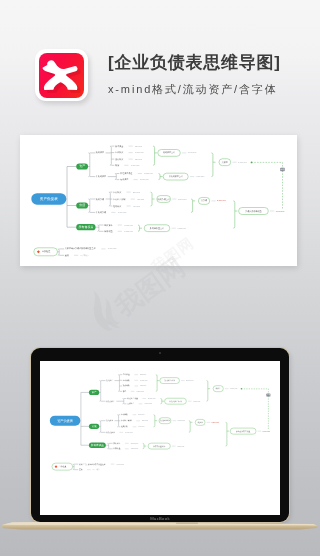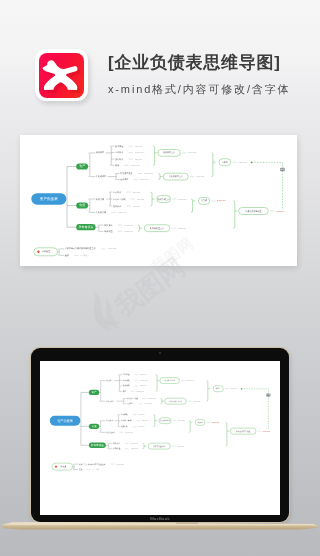--- a/index.html
+++ b/index.html
@@ -55,21 +55,21 @@
           <path d="M 8.2 12.0 a 4.1 4.1 0 0 1 7.6 -2.6 q 1.9 3.4 4.9 5.5 q 2.4 1.7 5.5 0.8 l 9.1 -2.5 a 2.6 2.6 0 0 1 1.4 5.0 l -7.6 2.2 q -3.5 1.0 -1.0 2.9 q 4.6 3.2 7.8 6.8 q 2.9 3.3 2.3 5.8 l -0.3 1.1 -9.1 -0.3 q -0.3 -2.4 -2.3 -4.2 q -1.7 -1.6 -3.7 -2.8 q -1.2 -0.8 -2.4 0 q -2.0 1.2 -3.7 2.8 q -2.0 1.8 -2.3 4.2 l -9.1 0.3 -0.3 -1.1 q -0.6 -2.5 2.3 -5.8 q 3.2 -3.6 7.8 -6.8 q 2.5 -1.9 -1.0 -2.9 l -5.8 -1.6 q -4.6 -1.4 -4.8 -4.1 z"></path>
         </g>
         <g fill="#fff">
           <path d="M 8.2 12.0 a 4.1 4.1 0 0 1 7.6 -2.6 q 1.9 3.4 4.9 5.5 q 2.4 1.7 5.5 0.8 l 9.1 -2.5 a 2.6 2.6 0 0 1 1.4 5.0 l -7.6 2.2 q -3.5 1.0 -1.0 2.9 q 4.6 3.2 7.8 6.8 q 2.9 3.3 2.3 5.8 l -0.3 1.1 -9.1 -0.3 q -0.3 -2.4 -2.3 -4.2 q -1.7 -1.6 -3.7 -2.8 q -1.2 -0.8 -2.4 0 q -2.0 1.2 -3.7 2.8 q -2.0 1.8 -2.3 4.2 l -9.1 0.3 -0.3 -1.1 q -0.6 -2.5 2.3 -5.8 q 3.2 -3.6 7.8 -6.8 q 2.5 -1.9 -1.0 -2.9 l -5.8 -1.6 q -4.6 -1.4 -4.8 -4.1 z"></path>
         </g>
       </svg>
     </div>
   </div>
   <div class="hdr-txt">
     <div class="title">[企业负债表思维导图]</div>
-    <div class="subtitle">x-mind格式/内容可修改/含字体</div>
+    <div class="subtitle">x-mind格式/流动资产/含字体</div>
   </div>
 </div>
 
 <div class="panel">
   <div class="mmwrap"><svg width="277" height="131" viewBox="0 0 277 131">
         <g>
           <rect x="11.3" y="58.2" width="35" height="11.5" rx="5.7" ry="5.7" fill="#3d9ad9" stroke="none" stroke-width="0.55"></rect>
           <text x="28.8" y="64.2" font-size="3.6" fill="#fff" text-anchor="middle" dominant-baseline="middle">资产负债表</text>
           <path d="M46.3 64 L47 64" fill="none" stroke="#9aa0a6" stroke-width="0.55"></path>
           <path d="M47 31.5 L47 92.2" fill="none" stroke="#9aa0a6" stroke-width="0.55"></path>

